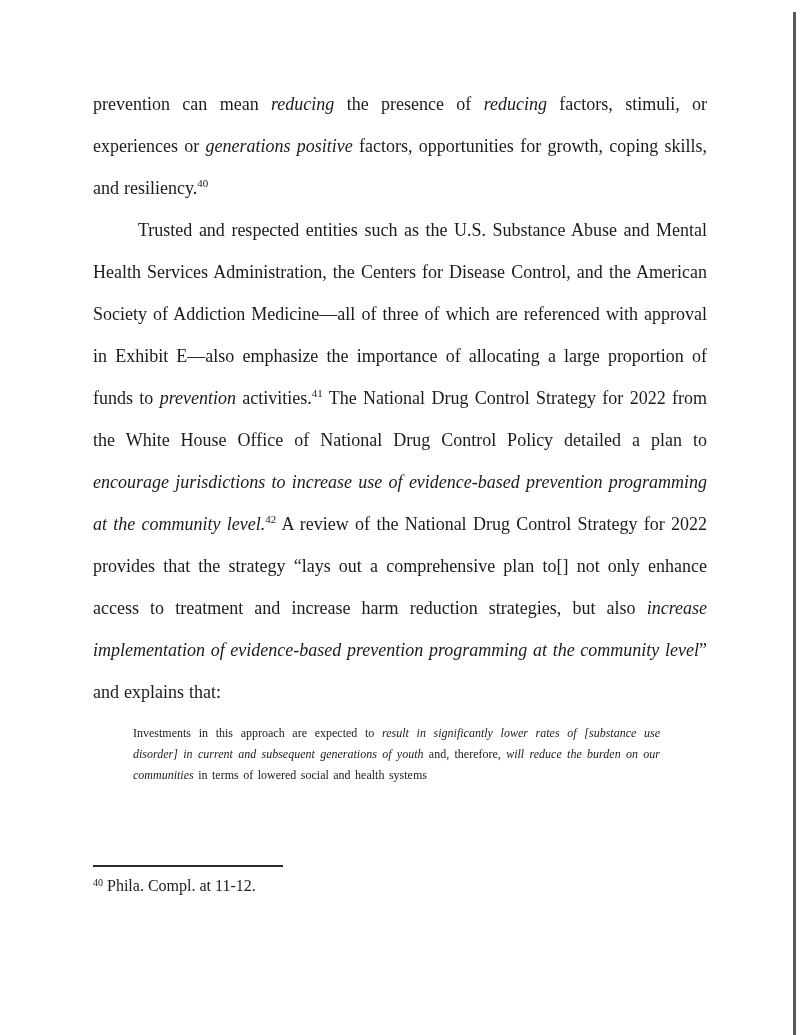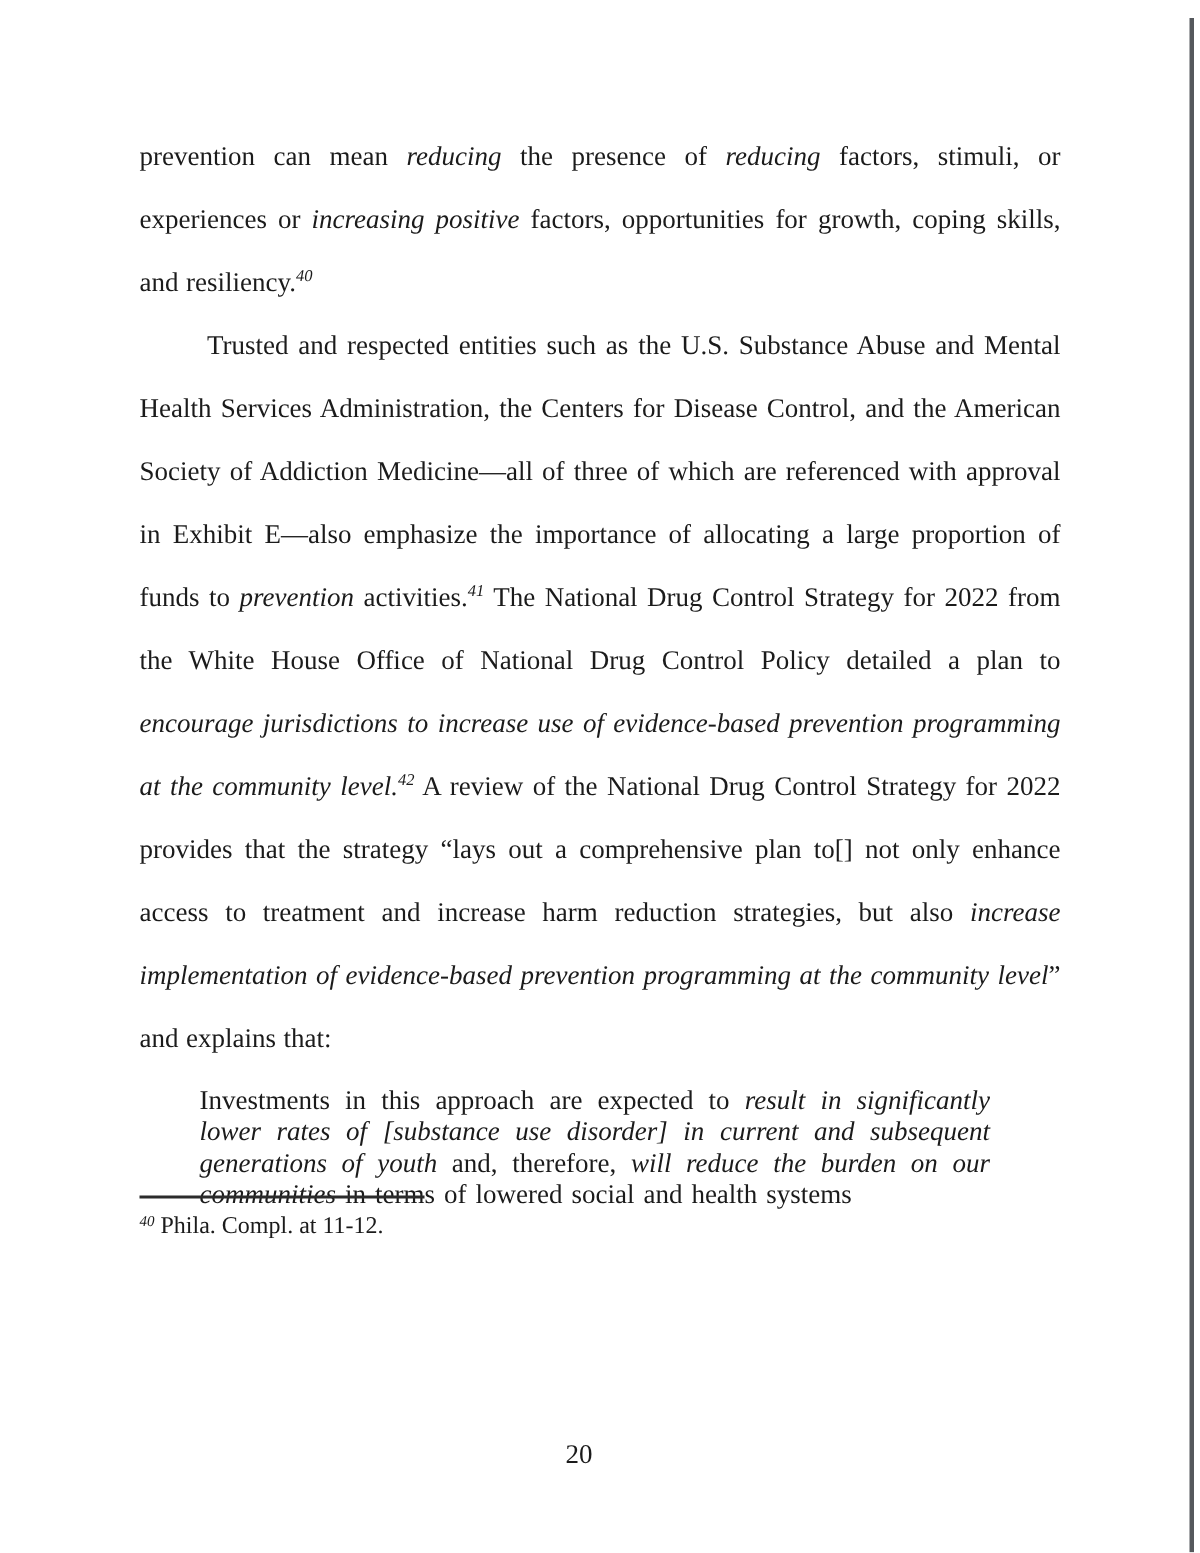--- a/index.html
+++ b/index.html
@@ -30,38 +30,37 @@
   }
   .para {
     font-size: 18px;
     line-height: 42px;
     text-align: justify;
     word-spacing: 0.5px;
   }
   .para.indent { text-indent: 45px; }
   .quote {
     margin: 10px 47px 0 40px;
-    font-size: 18px;
+    font-size: 12px;
     line-height: 21px;
     text-align: justify;
     word-spacing: 1.5px;
   }
   em { font-style: italic; }
   sup {
     font-size: 11px;
     line-height: 0;
     vertical-align: baseline;
     position: relative;
     top: -7px;
-    font-style: italic;
   }
   .footnotes {
     position: absolute;
     left: 93px;
-    top: 797px;
+    top: 865px;
     width: 614px;
   }
   .fn-sep {
     width: 190px;
     height: 2px;
     background: #2b2b2b;
     margin-bottom: 8px;
   }
   .footnote {
     font-size: 16px;
@@ -79,25 +78,24 @@
   }
 </style>
 </head>
 <body>
 
 <div class="page">
 
   <div class="edge-line"></div>
 
   <div class="content">
-    <p class="para">prevention can mean <em>reducing</em> the presence of <em>reducing</em> factors, stimuli, or experiences or <em>increasing positive</em> factors, opportunities for growth, coping skills, and resiliency.<sup>40</sup></p>
+    <p class="para">prevention can mean <em>reducing</em> the presence of <em>reducing</em> factors, stimuli, or experiences or <em>generations positive</em> factors, opportunities for growth, coping skills, and resiliency.<sup>40</sup></p>
     <p class="para indent">Trusted and respected entities such as the U.S. Substance Abuse and Mental Health Services Administration, the Centers for Disease Control, and the American Society of Addiction Medicine—all of three of which are referenced with approval in Exhibit E—also emphasize the importance of allocating a large proportion of funds to <em>prevention</em> activities.<sup>41</sup> The National Drug Control Strategy for 2022 from the White House Office of National Drug Control Policy detailed a plan to <em>encourage jurisdictions to increase use of evidence-based prevention programming at the community level.</em><sup>42</sup> A review of the National Drug Control Strategy for 2022 provides that the strategy “lays out a comprehensive plan to[] not only enhance access to treatment and increase harm reduction strategies, but also <em>increase implementation of evidence-based prevention programming at the community level</em>” and explains that:</p>
     <blockquote class="quote">Investments in this approach are expected to <em>result in significantly lower rates of [substance use disorder] in current and subsequent generations of youth</em> and, therefore, <em>will reduce the burden on our communities</em> in terms of lowered social and health systems</blockquote>
   </div>
 
   <div class="footnotes">
     <div class="fn-sep"></div>
     <div class="footnote"><sup>40</sup><span> Phila. Compl. at 11-12.</span></div>
   </div>
 
-  <div class="page-number">20</div>
 
 </div>
 
 </body></html>

